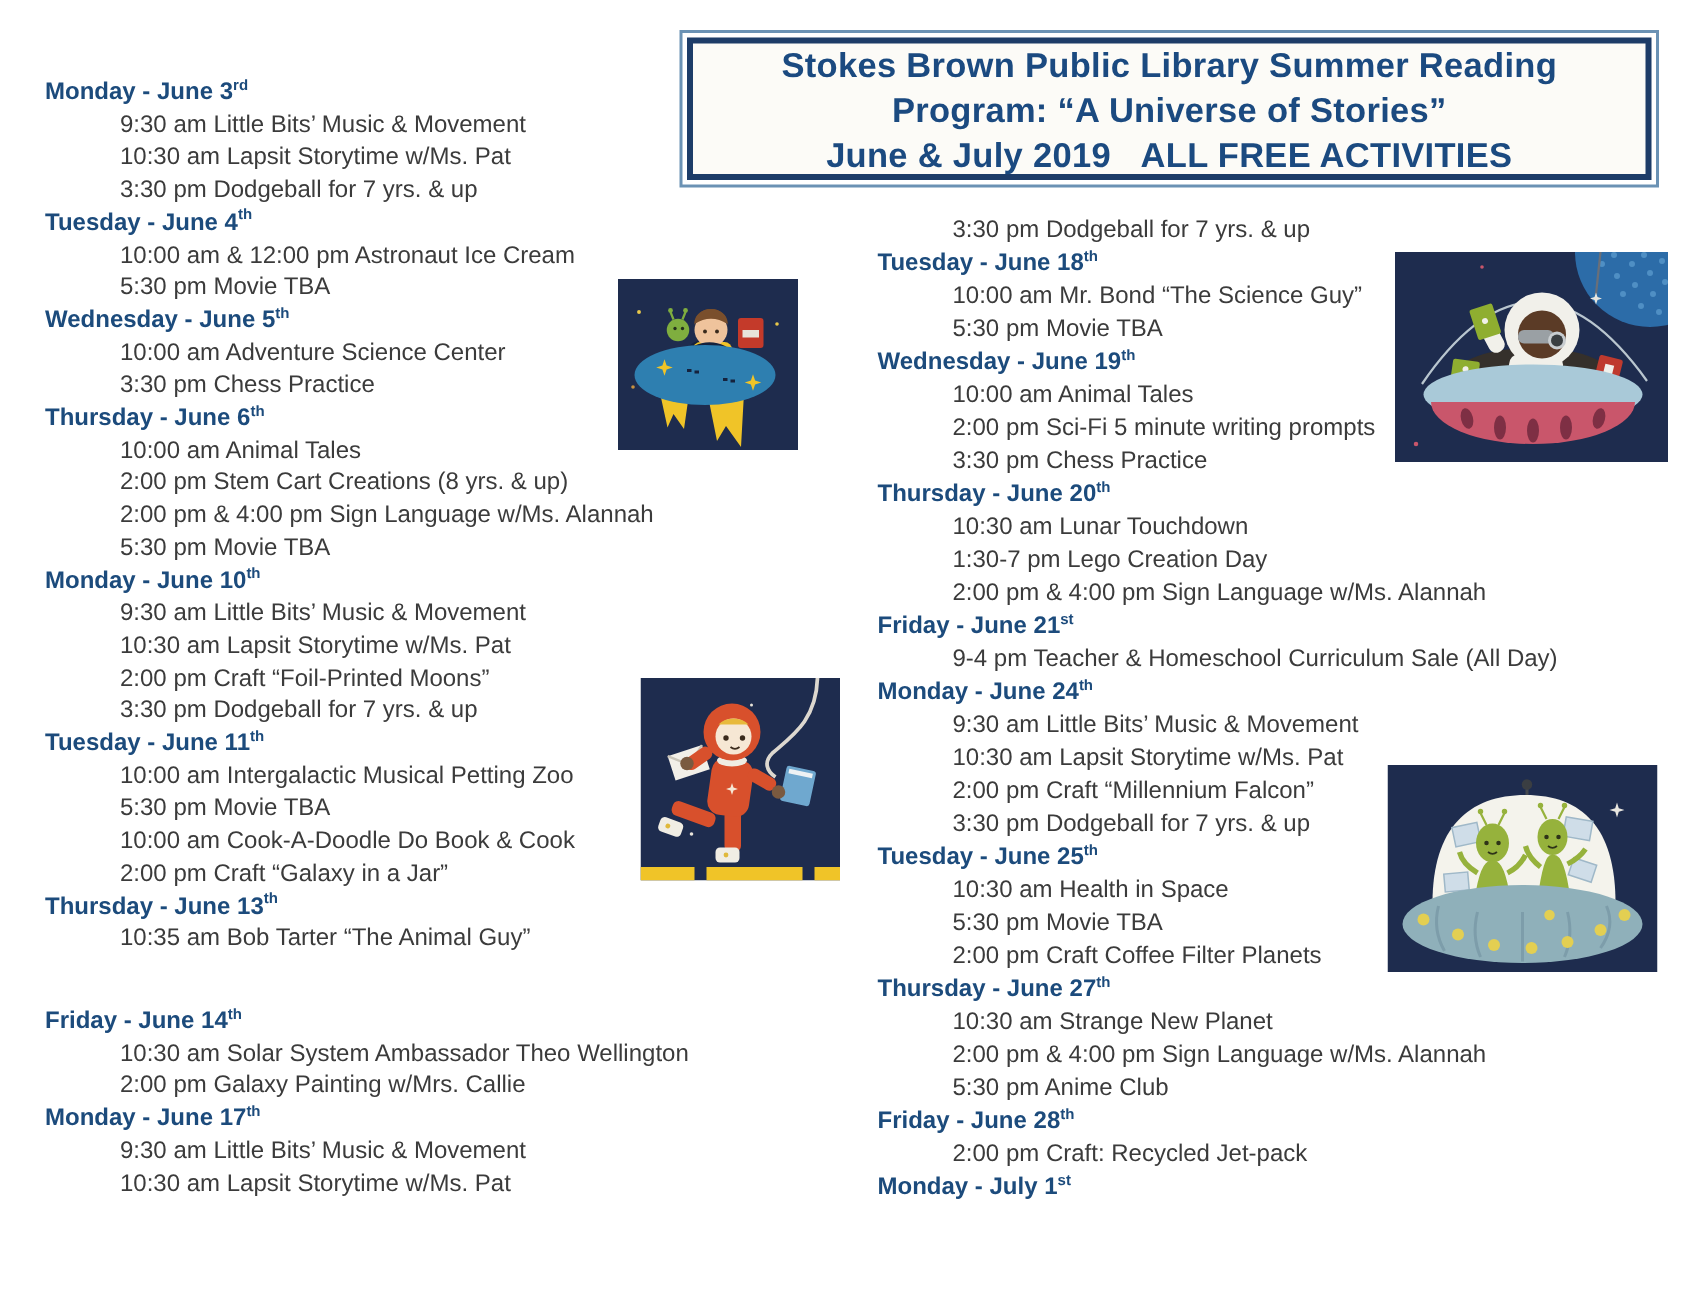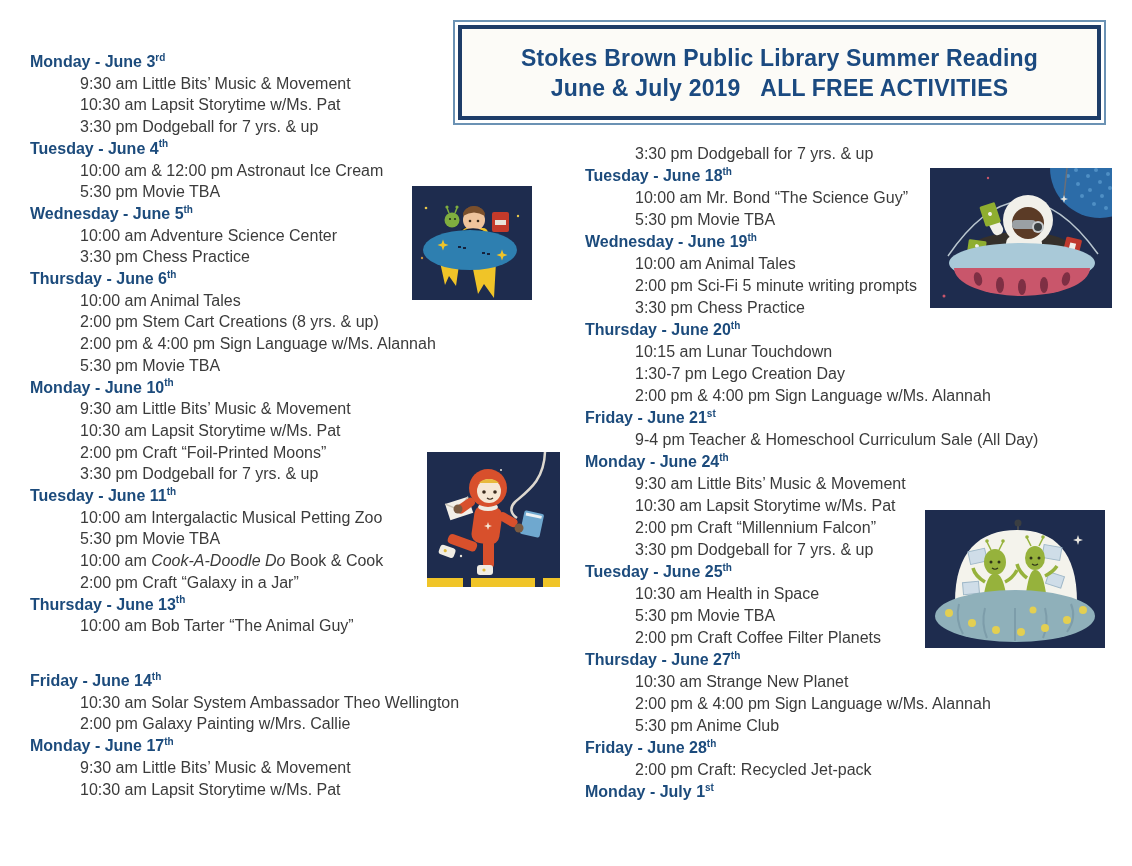--- a/index.html
+++ b/index.html
@@ -37,20 +37,21 @@
   #illo-4{ left:925px; top:510px; }
 </style>
 </head>
 <body>
 
 <div id="page">
 
   <div id="header-box">
     <div id="header-inner">
       <div class="hdr-line">Stokes Brown Public Library Summer Reading</div>
+      <div class="hdr-line">Program: “A Universe of Stories”</div>
       <div class="hdr-line">June &amp; July 2019&nbsp;&nbsp;&nbsp;ALL FREE ACTIVITIES</div>
     </div>
   </div>
 
   <div class="col" id="col-left">
       <div class="day">Monday - June 3<sup>rd</sup></div>
       <div class="event">9:30 am Little Bits’ Music &amp; Movement</div>
       <div class="event">10:30 am Lapsit Storytime w/Ms. Pat</div>
       <div class="event">3:30 pm Dodgeball for 7 yrs. &amp; up</div>
       <div class="day">Tuesday - June 4<sup>th</sup></div>
@@ -65,43 +66,43 @@
       <div class="event">2:00 pm &amp; 4:00 pm Sign Language w/Ms. Alannah</div>
       <div class="event">5:30 pm Movie TBA</div>
       <div class="day">Monday - June 10<sup>th</sup></div>
       <div class="event">9:30 am Little Bits’ Music &amp; Movement</div>
       <div class="event">10:30 am Lapsit Storytime w/Ms. Pat</div>
       <div class="event">2:00 pm Craft “Foil-Printed Moons”</div>
       <div class="event">3:30 pm Dodgeball for 7 yrs. &amp; up</div>
       <div class="day">Tuesday - June 11<sup>th</sup></div>
       <div class="event">10:00 am Intergalactic Musical Petting Zoo</div>
       <div class="event">5:30 pm Movie TBA</div>
-      <div class="event"><span>10:00 am </span><span style="font-style: italic;">Cook-A-Doodle Do</span><span> Book &amp; Cook</span></div>
+      <div class="event"><span>10:00 am </span><span style="">Cook-A-Doodle Do</span><span> Book &amp; Cook</span></div>
       <div class="event">2:00 pm Craft “Galaxy in a Jar”</div>
       <div class="day">Thursday - June 13<sup>th</sup></div>
-      <div class="event">10:00 am Bob Tarter “The Animal Guy”</div>
+      <div class="event">10:35 am Bob Tarter “The Animal Guy”</div>
       <div class="gap"></div>
       <div class="day">Friday - June 14<sup>th</sup></div>
       <div class="event">10:30 am Solar System Ambassador Theo Wellington</div>
       <div class="event">2:00 pm Galaxy Painting w/Mrs. Callie</div>
       <div class="day">Monday - June 17<sup>th</sup></div>
       <div class="event">9:30 am Little Bits’ Music &amp; Movement</div>
       <div class="event">10:30 am Lapsit Storytime w/Ms. Pat</div>
     </div>
   <div class="col" id="col-right">
       <div class="event">3:30 pm Dodgeball for 7 yrs. &amp; up</div>
       <div class="day">Tuesday - June 18<sup>th</sup></div>
       <div class="event">10:00 am Mr. Bond “The Science Guy”</div>
       <div class="event">5:30 pm Movie TBA</div>
       <div class="day">Wednesday - June 19<sup>th</sup></div>
       <div class="event">10:00 am Animal Tales</div>
       <div class="event">2:00 pm Sci-Fi 5 minute writing prompts</div>
       <div class="event">3:30 pm Chess Practice</div>
       <div class="day">Thursday - June 20<sup>th</sup></div>
-      <div class="event">10:15 am Lunar Touchdown</div>
+      <div class="event">10:30 am Lunar Touchdown</div>
       <div class="event">1:30-7 pm Lego Creation Day</div>
       <div class="event">2:00 pm &amp; 4:00 pm Sign Language w/Ms. Alannah</div>
       <div class="day">Friday - June 21<sup>st</sup></div>
       <div class="event">9-4 pm Teacher &amp; Homeschool Curriculum Sale (All Day)</div>
       <div class="day">Monday - June 24<sup>th</sup></div>
       <div class="event">9:30 am Little Bits’ Music &amp; Movement</div>
       <div class="event">10:30 am Lapsit Storytime w/Ms. Pat</div>
       <div class="event">2:00 pm Craft “Millennium Falcon”</div>
       <div class="event">3:30 pm Dodgeball for 7 yrs. &amp; up</div>
       <div class="day">Tuesday - June 25<sup>th</sup></div>

